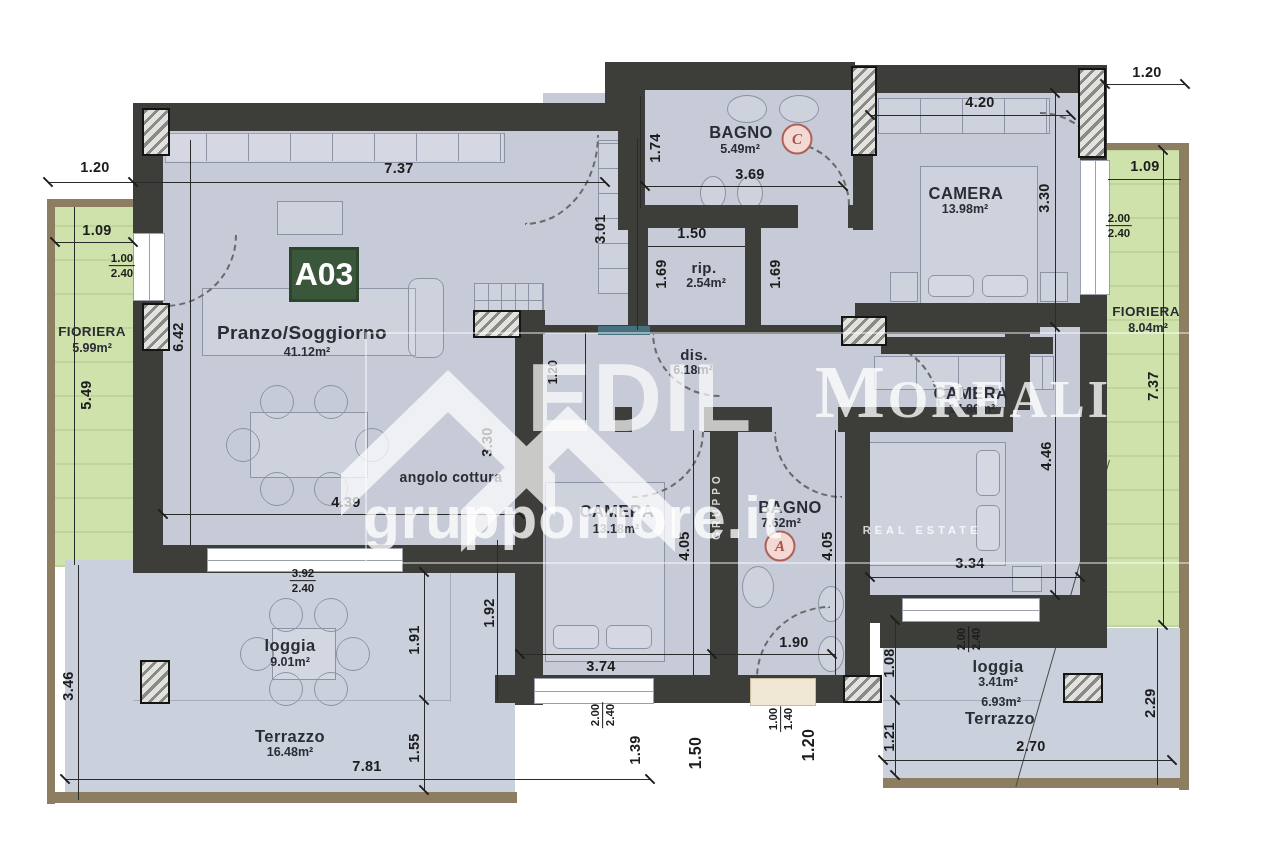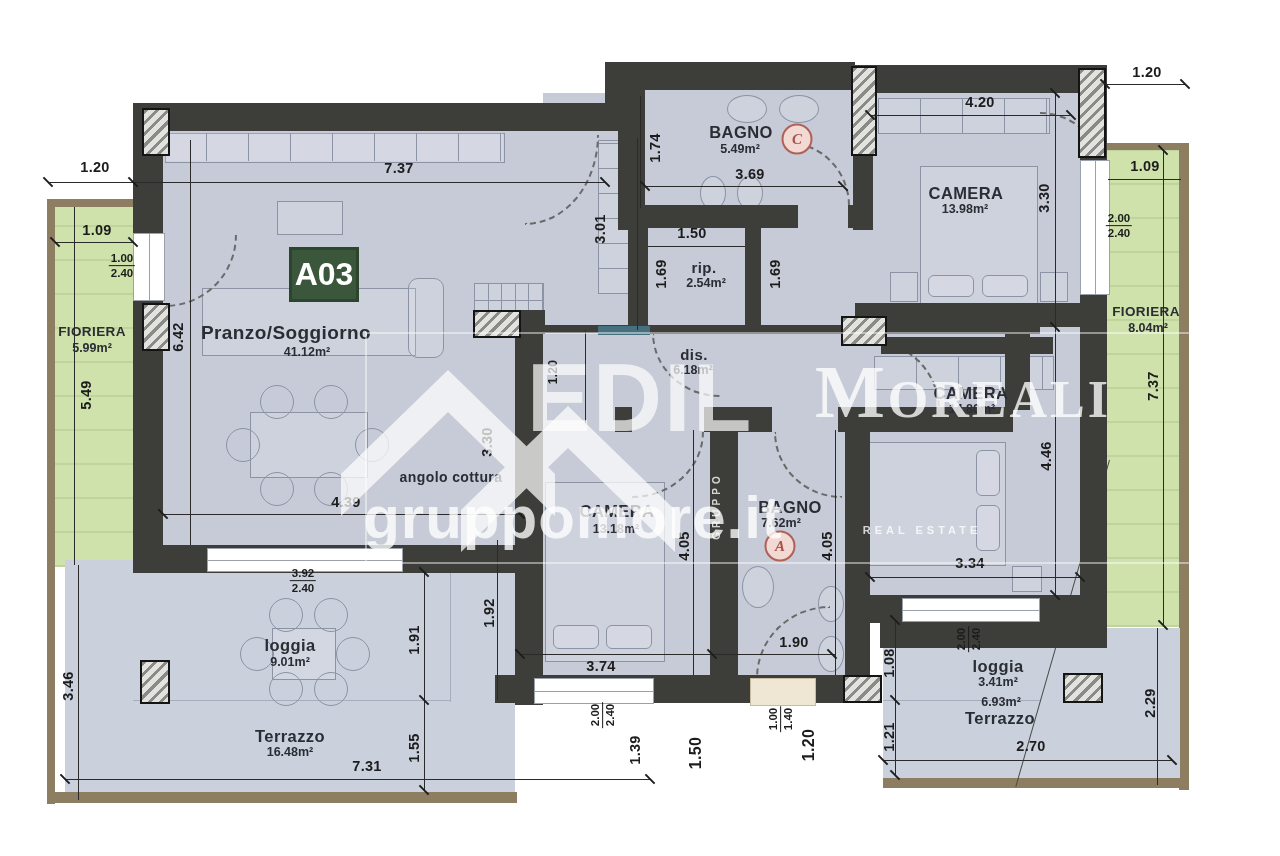--- a/index.html
+++ b/index.html
@@ -291,21 +291,21 @@
   <span class="dim v" style="left:178px;top:337px;">6.42</span>
   <span class="dim" style="left:346px;top:502px;">4.39</span>
   <span class="dim v" style="left:487px;top:442px;">3.30</span>
   <div class="frac" style="left:303px;top:581px;">
     <span>3.92</span>
     <span>2.40</span>
   </div>
   <span class="dim v" style="left:414px;top:640px;">1.91</span>
   <span class="dim v" style="left:489px;top:613px;">1.92</span>
   <span class="dim v" style="left:68px;top:686px;">3.46</span>
-  <span class="dim" style="left:367px;top:766px;">7.31</span>
+  <span class="dim" style="left:367px;top:766px;">7.81</span>
   <span class="dim v" style="left:414px;top:748px;">1.55</span>
   <span class="dim v" style="left:655px;top:148px;">1.74</span>
   <span class="dim v" style="left:600px;top:229px;">3.01</span>
   <span class="dim v" style="left:553px;top:372px;font-size:12px;">1.20</span>
   <span class="dim" style="left:750px;top:174px;">3.69</span>
   <span class="dim" style="left:692px;top:233px;">1.50</span>
   <span class="dim v" style="left:661px;top:274px;">1.69</span>
   <span class="dim v" style="left:775px;top:274px;">1.69</span>
   <span class="dim" style="left:980px;top:102px;">4.20</span>
   <span class="dim" style="left:1147px;top:72px;">1.20</span>
@@ -335,21 +335,21 @@
   <span class="dim v" style="left:809px;top:745px;font-size:16px;">1.20</span>
   <span class="dim v" style="left:889px;top:663px;">1.08</span>
   <span class="dim v" style="left:889px;top:737px;">1.21</span>
   <div class="frac v" style="left:969px;top:639px;">
     <span>2.00</span>
     <span>2.40</span>
   </div>
   <span class="dim" style="left:1031px;top:746px;">2.70</span>
   <span class="dim v" style="left:1150px;top:703px;">2.29</span>
 
-  <span class="rlbl" style="left:286px;top:333px;font-size:19px;">Pranzo/Soggiorno</span>
+  <span class="rlbl" style="left:302px;top:333px;font-size:19px;">Pranzo/Soggiorno</span>
   <span class="ralbl" style="left:307px;top:352px;">41.12m²</span>
   <span class="rlbl" style="left:451px;top:477px;font-size:14px;">angolo cottura</span>
   <span class="rlbl" style="left:741px;top:132px;">BAGNO</span>
   <span class="ralbl" style="left:740px;top:149px;">5.49m²</span>
   <span class="rlbl" style="left:704px;top:267px;font-size:15px;">rip.</span>
   <span class="ralbl" style="left:706px;top:283px;text-align:right;">2.54m²</span>
   <span class="rlbl" style="left:694px;top:354px;font-size:15px;">dis.</span>
   <span class="ralbl" style="left:693px;top:370px;">6.18m²</span>
   <span class="rlbl" style="left:966px;top:193px;">CAMERA</span>
   <span class="ralbl" style="left:965px;top:209px;">13.98m²</span>

